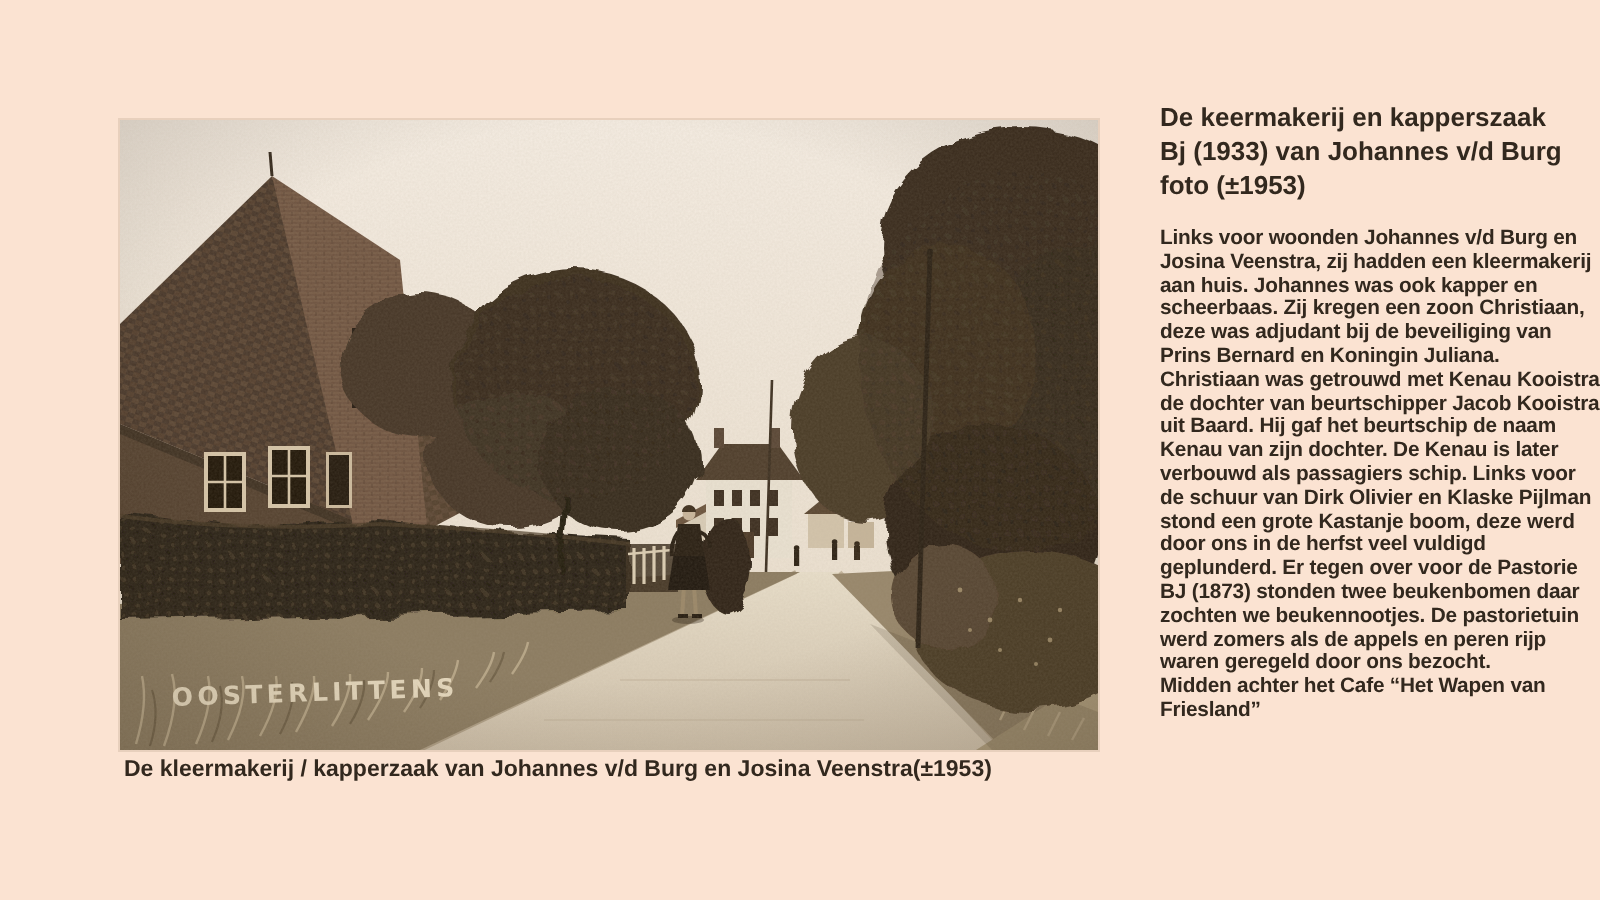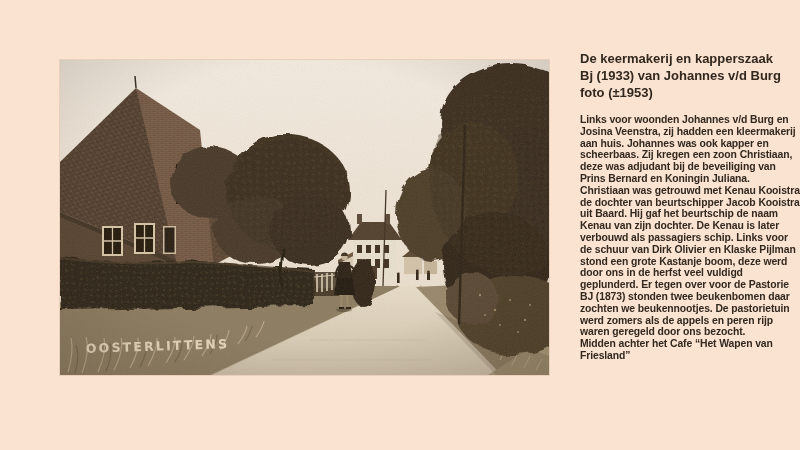--- a/index.html
+++ b/index.html
@@ -254,20 +254,21 @@
         <path d="M281,196a3.5,3.5 0 0 1 7,0" fill="#3c2d1c"></path>
       </g>
 
       <text x="26" y="293" font-size="12.5" font-weight="bold" letter-spacing="2.2" fill="#eee1c6" opacity="0.95" transform="rotate(-2 26 293)">OOSTERLITTENS</text>
 
       <rect width="489" height="315" fill="url(#vigG)"></rect>
       <rect width="489" height="315" filter="url(#noiseF)" opacity="0.28"></rect>
     </svg>
   </figure>
 
+  <div class="photo-caption">De kleermakerij / kapperzaak van Johannes v/d Burg en Josina Veenstra(±1953)</div>
 
   <div class="text-panel">
     <div class="title">
       <div>De keermakerij en kapperszaak</div>
       <div>Bj (1933) van Johannes v/d Burg</div>
       <div>foto (±1953)</div>
     </div>
     <p>Links voor woonden Johannes v/d Burg en Josina Veenstra, zij hadden een kleermakerij aan huis. Johannes was ook kapper en scheerbaas. Zij kregen een zoon Christiaan, deze was adjudant bij de beveiliging van Prins Bernard en Koningin Juliana. Christiaan was getrouwd met Kenau Kooistra de dochter van beurtschipper Jacob Kooistra uit Baard. Hij gaf het beurtschip de naam Kenau van zijn dochter. De Kenau is later verbouwd als passagiers schip. Links voor de schuur van Dirk Olivier en Klaske Pijlman stond een grote Kastanje boom, deze werd door ons in de herfst veel vuldigd geplunderd. Er tegen over voor de Pastorie BJ (1873) stonden twee beukenbomen daar zochten we beukennootjes. De pastorietuin werd zomers als de appels en peren rijp waren geregeld door ons bezocht.</p>
     <p>Midden achter het Cafe “Het Wapen van Friesland”</p>
   </div>

